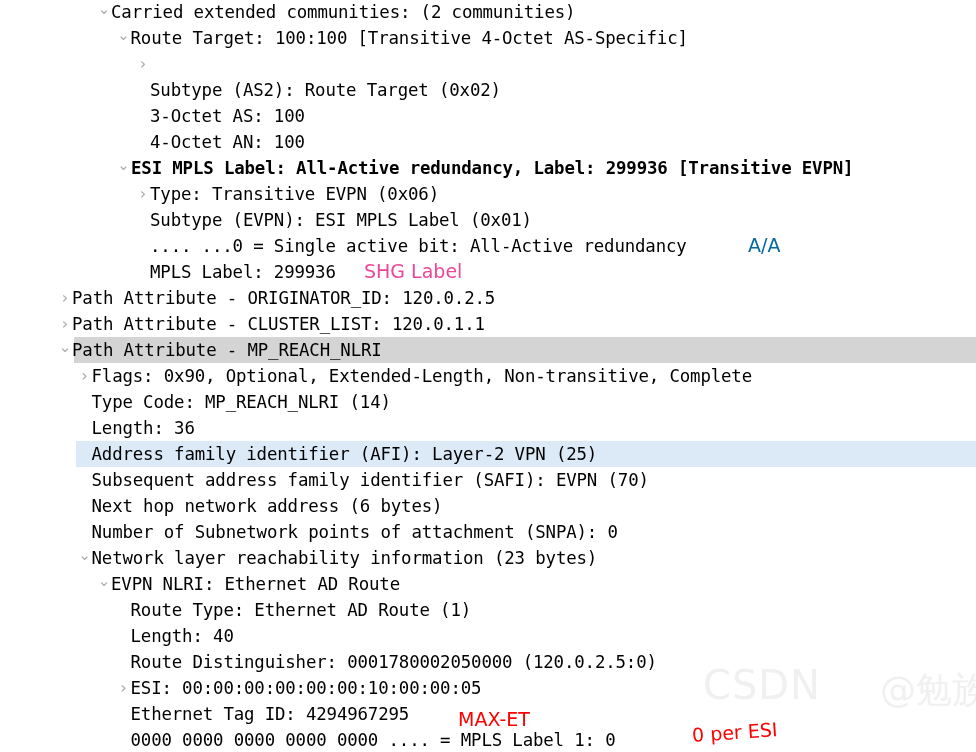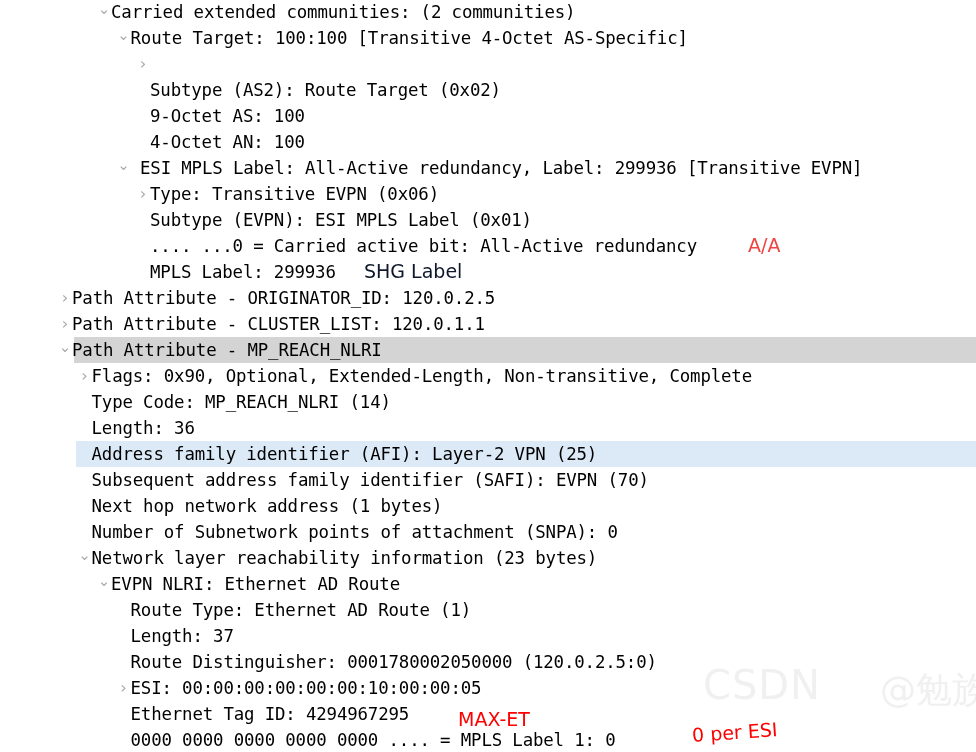--- a/index.html
+++ b/index.html
@@ -104,46 +104,46 @@
   }
 </style>
 </head>
 <body>
 
 <div id="tree">
     <div class="row" style="top: -1px;"><span class="twisty open" style="left: 51px;"></span><span class="label" style="left: 65px;">Carried extended communities: (2 communities)</span></div>
     <div class="row" style="top: 25px;"><span class="twisty open" style="left: 70.5px;"></span><span class="label" style="left: 84.5px;">Route Target: 100:100 [Transitive 4-Octet AS-Specific]</span></div>
     <div class="row" style="top: 51px;"><span class="twisty closed" style="left: 90px;"></span></div>
     <div class="row" style="top: 77px;"><span class="label" style="left: 104px;">Subtype (AS2): Route Target (0x02)</span></div>
-    <div class="row" style="top: 103px;"><span class="label" style="left: 104px;">9-Octet AS: 100</span></div>
+    <div class="row" style="top: 103px;"><span class="label" style="left: 104px;">3-Octet AS: 100</span></div>
     <div class="row" style="top: 129px;"><span class="label" style="left: 104px;">4-Octet AN: 100</span></div>
-    <div class="row" style="top: 155px;"><span class="twisty open" style="left: 70.5px;"></span><span class="label" style="left: 94px;">ESI MPLS Label: All-Active redundancy, Label: 299936 [Transitive EVPN]</span></div>
+    <div class="row" style="top: 155px;"><span class="twisty open" style="left: 70.5px;"></span><span class="label" style="left: 85px; font-weight: bold;">ESI MPLS Label: All-Active redundancy, Label: 299936 [Transitive EVPN]</span></div>
     <div class="row" style="top: 181px;"><span class="twisty closed" style="left: 90px;"></span><span class="label" style="left: 104px;">Type: Transitive EVPN (0x06)</span></div>
     <div class="row" style="top: 207px;"><span class="label" style="left: 104px;">Subtype (EVPN): ESI MPLS Label (0x01)</span></div>
-    <div class="row" style="top: 233px;"><span class="label" style="left: 104px;">.... ...0 = Carried active bit: All-Active redundancy</span></div>
+    <div class="row" style="top: 233px;"><span class="label" style="left: 104px;">.... ...0 = Single active bit: All-Active redundancy</span></div>
     <div class="row" style="top: 259px;"><span class="label" style="left: 104px;">MPLS Label: 299936</span></div>
     <div class="row" style="top: 285px;"><span class="twisty closed" style="left: 12px;"></span><span class="label" style="left: 26px;">Path Attribute - ORIGINATOR_ID: 120.0.2.5</span></div>
     <div class="row" style="top: 311px;"><span class="twisty closed" style="left: 12px;"></span><span class="label" style="left: 26px;">Path Attribute - CLUSTER_LIST: 120.0.1.1</span></div>
     <div class="row" style="top: 337px;"><div class="hl" style="left: 28px; width: 948px; background: rgb(212, 212, 212);"></div><span class="twisty open" style="left: 12px;"></span><span class="label" style="left: 26px;">Path Attribute - MP_REACH_NLRI</span></div>
     <div class="row" style="top: 363px;"><span class="twisty closed" style="left: 31.5px;"></span><span class="label" style="left: 45.5px;">Flags: 0x90, Optional, Extended-Length, Non-transitive, Complete</span></div>
     <div class="row" style="top: 389px;"><span class="label" style="left: 45.5px;">Type Code: MP_REACH_NLRI (14)</span></div>
     <div class="row" style="top: 415px;"><span class="label" style="left: 45.5px;">Length: 36</span></div>
     <div class="row" style="top: 441px;"><div class="hl" style="left: 30px; width: 946px; background: rgb(220, 233, 247);"></div><span class="label" style="left: 45.5px;">Address family identifier (AFI): Layer-2 VPN (25)</span></div>
     <div class="row" style="top: 467px;"><span class="label" style="left: 45.5px;">Subsequent address family identifier (SAFI): EVPN (70)</span></div>
-    <div class="row" style="top: 493px;"><span class="label" style="left: 45.5px;">Next hop network address (1 bytes)</span></div>
+    <div class="row" style="top: 493px;"><span class="label" style="left: 45.5px;">Next hop network address (6 bytes)</span></div>
     <div class="row" style="top: 519px;"><span class="label" style="left: 45.5px;">Number of Subnetwork points of attachment (SNPA): 0</span></div>
     <div class="row" style="top: 545px;"><span class="twisty open" style="left: 31.5px;"></span><span class="label" style="left: 45.5px;">Network layer reachability information (23 bytes)</span></div>
     <div class="row" style="top: 571px;"><span class="twisty open" style="left: 51px;"></span><span class="label" style="left: 65px;">EVPN NLRI: Ethernet AD Route</span></div>
     <div class="row" style="top: 597px;"><span class="label" style="left: 84.5px;">Route Type: Ethernet AD Route (1)</span></div>
-    <div class="row" style="top: 623px;"><span class="label" style="left: 84.5px;">Length: 37</span></div>
+    <div class="row" style="top: 623px;"><span class="label" style="left: 84.5px;">Length: 40</span></div>
     <div class="row" style="top: 649px;"><span class="label" style="left: 84.5px;">Route Distinguisher: 0001780002050000 (120.0.2.5:0)</span></div>
     <div class="row" style="top: 675px;"><span class="twisty closed" style="left: 70.5px;"></span><span class="label" style="left: 84.5px;">ESI: 00:00:00:00:00:00:10:00:00:05</span></div>
     <div class="row" style="top: 701px;"><span class="label" style="left: 84.5px;">Ethernet Tag ID: 4294967295</span></div>
     <div class="row" style="top: 727px;"><span class="label" style="left: 84.5px;">0000 0000 0000 0000 0000 .... = MPLS Label 1: 0</span></div>
   </div>
 
 <div id="watermark">CSDN</div>
 <div id="watermark-cn">@勉族</div>
 
-<div class="annot" style="left: 748px; top: 232px; color: #ef4444;">A/A</div>
-<div class="annot" style="left: 364px; top: 258px; color: #0f172a;">SHG Label</div>
+<div class="annot" style="left: 748px; top: 232px; color: #0369a1;">A/A</div>
+<div class="annot" style="left: 364px; top: 258px; color: #ec4899;">SHG Label</div>
 <div class="annot" style="left: 458px; top: 706px; color: rgb(255, 0, 0);">MAX-ET</div>
 <div class="annot annot-skew" style="left: 693px; top: 722px; color: rgb(255, 0, 0);">0 per ESI</div>
 
 </body></html>

